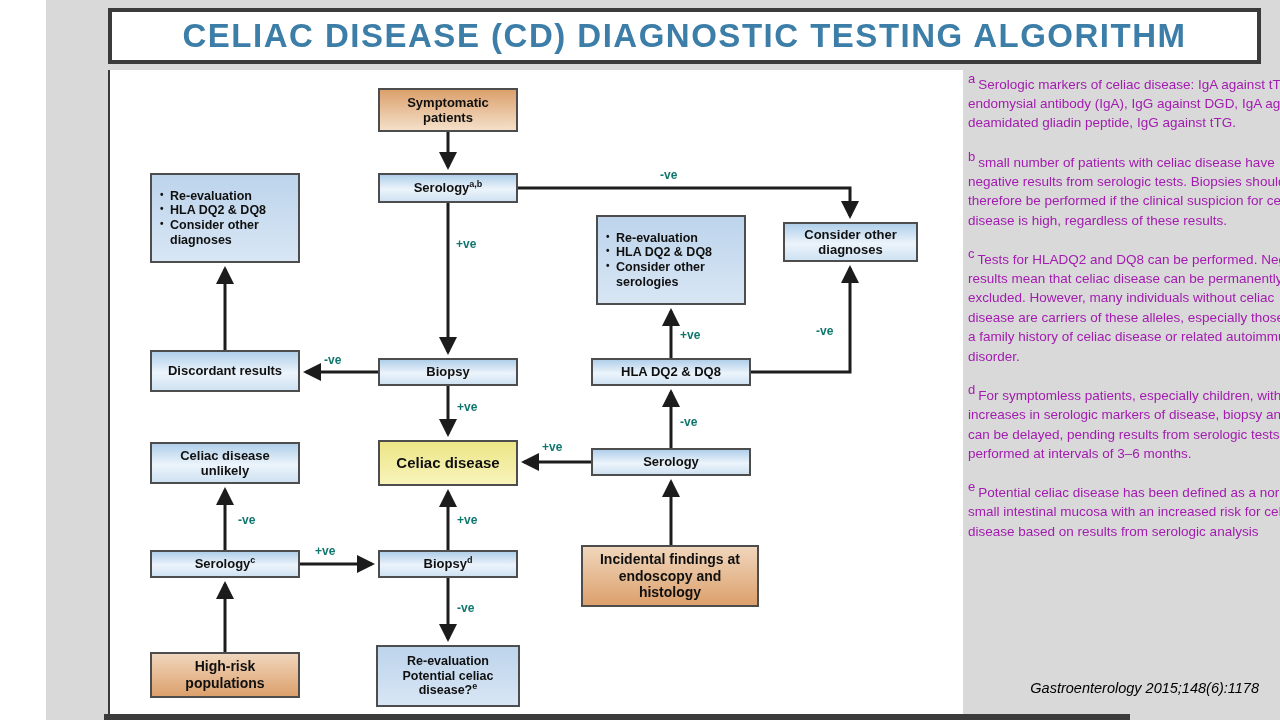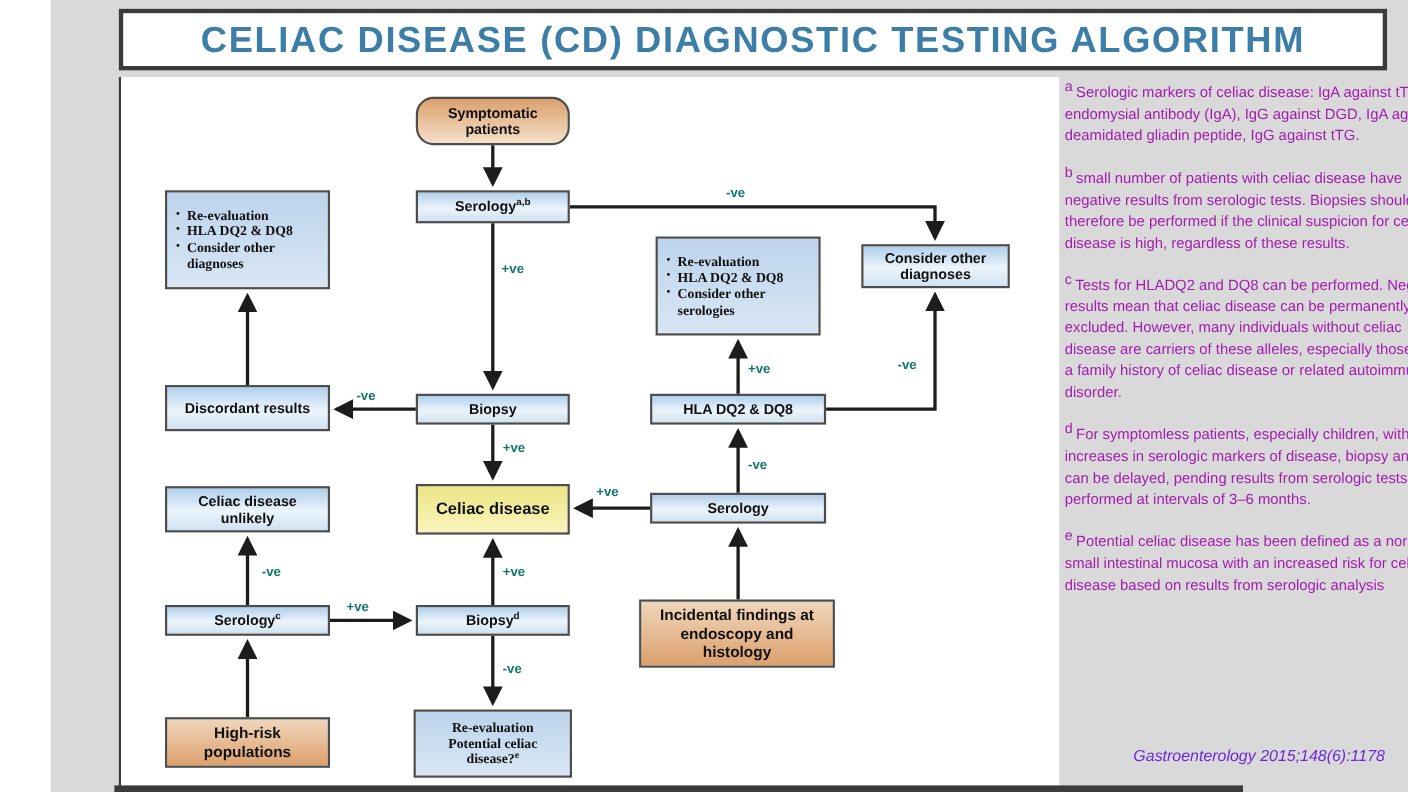--- a/index.html
+++ b/index.html
@@ -15,36 +15,36 @@
   .flow-panel{position:absolute;left:62px;top:70px;width:853px;height:646px;background:#ffffff;
     border-left:2px solid #3b3b3b;}
   .flow-svg{position:absolute;left:0;top:0;}
 
   .fbox{position:absolute;border:2px solid #4d4d4d;display:flex;flex-direction:column;align-items:center;
     justify-content:center;text-align:center;font-weight:bold;font-size:13px;line-height:1.18;color:#101010;
     box-sizing:border-box;padding:2px 4px;}
   .fbox sup{font-size:9px;line-height:0;}
   .blue{background:linear-gradient(180deg,#b0cfea 0%,#ecf4fb 55%,#cfe2f2 100%);}
   .bluepanel{background:linear-gradient(180deg,#bdd4ec 0%,#d8e6f4 100%);align-items:flex-start;text-align:left;
-    justify-content:center;padding:6px 8px;font-size:12.5px;font-family:Liberation Serif, serif;}
-  .orange-dark-top{background:linear-gradient(180deg,#dca06c 0%,#f4e0c9 100%);border-radius:16px;}
+    justify-content:center;padding:6px 8px;font-size:12.5px;}
+  .orange-dark-top{background:linear-gradient(180deg,#dca06c 0%,#f4e0c9 100%);}
   .orange-dark-bot{background:linear-gradient(180deg,#f0d6bc 0%,#dca06c 100%);}
   .yellow{background:linear-gradient(180deg,#ece586 0%,#f8f4bb 100%);font-size:15px;}
   .bullet-line{position:relative;padding-left:10px;}
   .bullet-line::before{content:"•";position:absolute;left:0;top:0;font-size:10px;}
 
   .edge-label{position:absolute;font-weight:bold;font-size:12px;color:#0f766e;white-space:nowrap;}
 
   
   .notes{position:absolute;left:922px;top:70px;width:348px;color:#a21caf;font-size:13.5px;line-height:1.44;}
   .notes p{margin:0 0 15px 0;}
   .notes sup{font-size:13px;margin-right:3px;}
 
   .citation{position:absolute;left:883px;top:680px;width:330px;text-align:right;font-style:italic;
-    font-size:14.5px;color:#6d28d9;}
+    font-size:14.5px;color:#000000;}
 
   .bottom-bar{position:absolute;left:58px;top:714px;width:1026px;height:6px;background:#3b3b3b;}
 </style>
 </head>
 <body>
 
 <div class="slide">
 
   <div class="title-box">
     <h1>CELIAC DISEASE (CD) DIAGNOSTIC TESTING ALGORITHM</h1>

